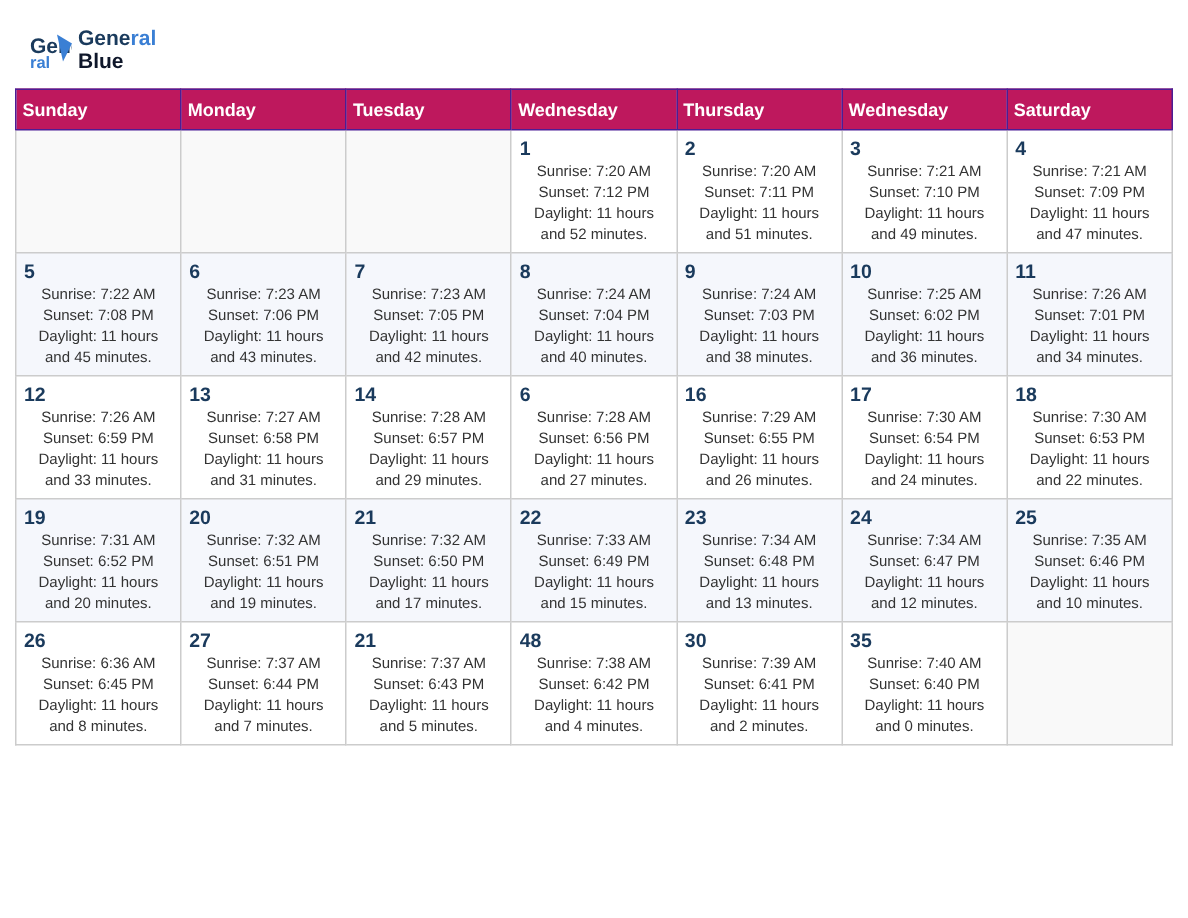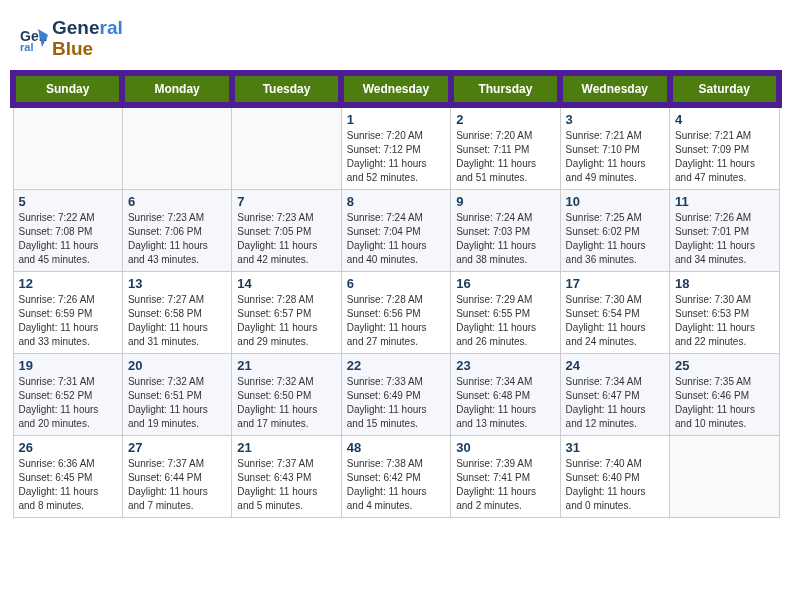--- a/index.html
+++ b/index.html
@@ -36,27 +36,27 @@
     .location {
       font-size: 14px;
       color: #444;
     }
     table {
       width: 100%;
       border-collapse: collapse;
       margin-top: 6px;
     }
     th {
-      background-color: #4d7c0f;
+      background-color: #be185d;
       color: #fff;
       font-size: 12px;
       font-weight: bold;
       padding: 6px 4px;
-      text-align: center;
-      border: 6px solid #4c1d95;
+      text-align: left;
+      border: 1px solid #4c1d95;
     }
     td {
       border: 1px solid #ccc;
       vertical-align: top;
       padding: 4px 5px;
       width: 14.28%;
       min-height: 80px;
       font-size: 10.5px;
       color: #333;
       background: #fff;
@@ -67,43 +67,44 @@
     .day-num {
       font-size: 13px;
       font-weight: bold;
       color: #1a3a5c;
       margin-bottom: 2px;
     }
     .day-info {
       font-size: 10px;
       color: #333;
       line-height: 1.4;
+      text-align: center;
     }
     tr:nth-child(even) td {
       background: #f5f7fc;
     }
     tr:nth-child(even) td.empty {
       background: #efefef;
     }
   </style>
 </head>
 <body>
 
 <div class="header">
   <div class="logo">
     <svg class="logo-icon" viewBox="0 0 28 28">
       <text x="0" y="16" font-size="14" font-weight="bold" fill="#1a3a5c">Gene</text>
       <text x="0" y="26" font-size="11" font-weight="bold" fill="#3a7fd4">ral</text>
       <polygon points="18,4 28,10 22,22" fill="#3a7fd4"></polygon>
     </svg>
     <div>
-      <div style="font-size:19px;font-weight:bold;color:#1a3a5c;line-height:1.1;">
+      <div style="font-size:14px;font-weight:bold;color:#1a3a5c;line-height:1.1;">
         <span style="color:#1a3a5c;">Gene</span><span style="color:#3a7fd4;">ral</span>
         <br>
-        <span style="color:#a16207;">Blue</span>
+        <span style="color:#0f172a;">Blue</span>
       </div>
     </div>
   </div>
   <div class="title-block">
     <div class="month-title"></div>
     <div class="location"></div>
   </div>
 </div>
 
 <table>
@@ -330,26 +331,26 @@
         <td>
           <div class="day-num">48</div>
           <div class="day-info" style="white-space: pre-line;">Sunrise: 7:38 AM
 Sunset: 6:42 PM
 Daylight: 11 hours
 and 4 minutes.</div>
         </td>
         <td>
           <div class="day-num">30</div>
           <div class="day-info" style="white-space: pre-line;">Sunrise: 7:39 AM
-Sunset: 7:41 PM
+Sunset: 6:41 PM
 Daylight: 11 hours
 and 2 minutes.</div>
         </td>
         <td>
-          <div class="day-num">31</div>
+          <div class="day-num">35</div>
           <div class="day-info" style="white-space: pre-line;">Sunrise: 7:40 AM
 Sunset: 6:40 PM
 Daylight: 11 hours
 and 0 minutes.</div>
         </td>
         <td class="empty"></td>
       </tr>
     </tbody>
 </table>
 

